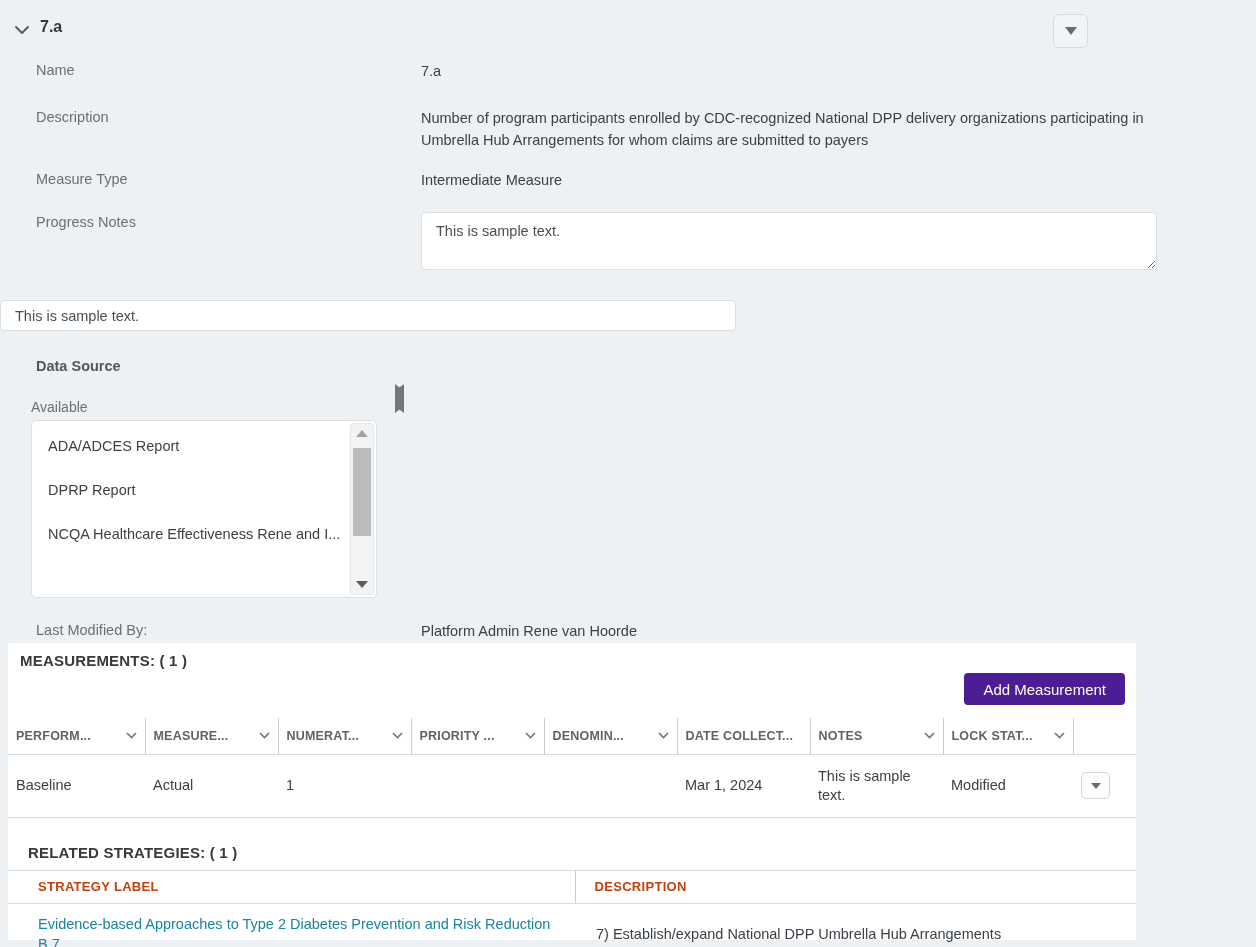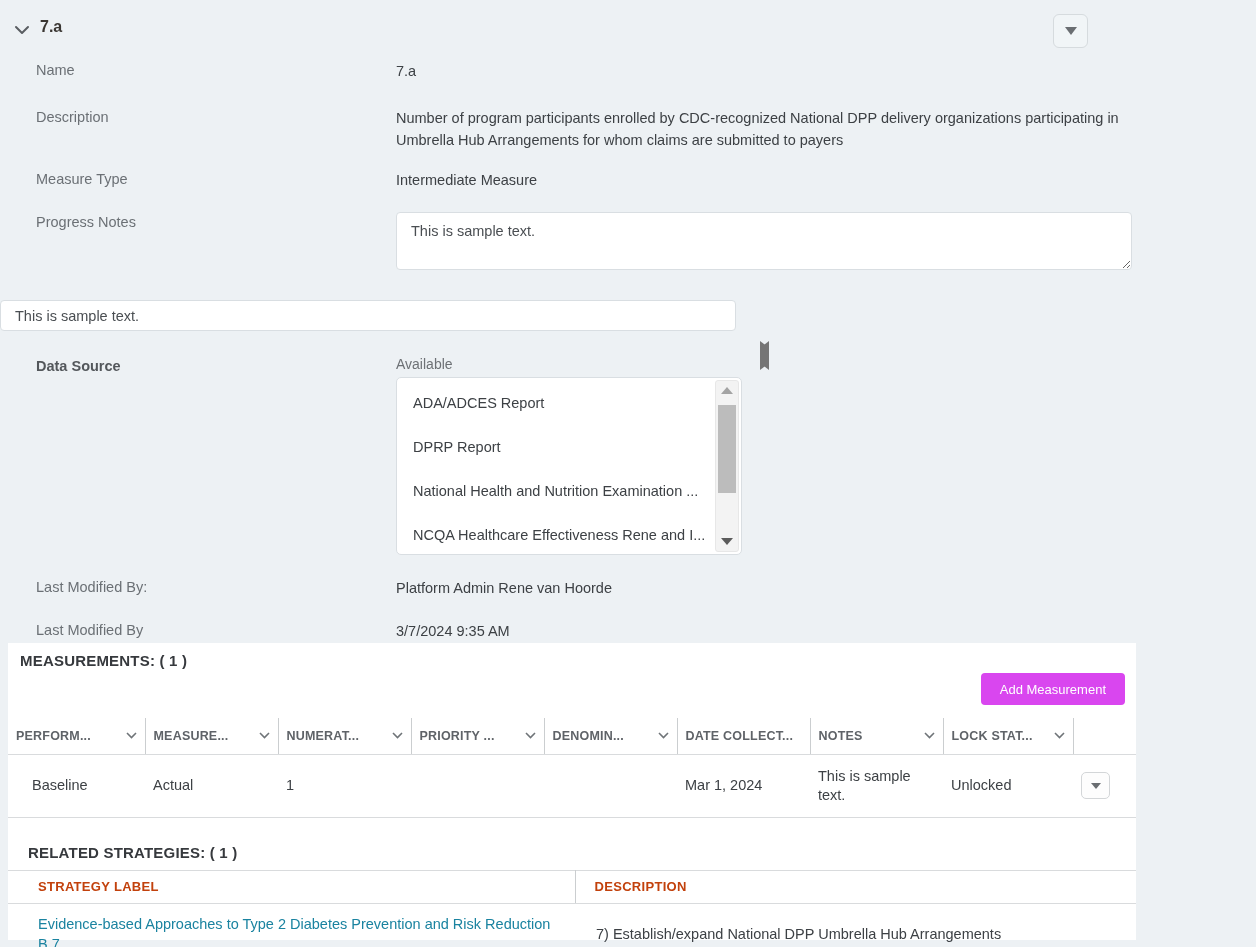--- a/index.html
+++ b/index.html
@@ -20,50 +20,50 @@
   .section-title{font-size:16px;font-weight:700;color:#3a3632;}
   .header-dd-btn{
     position:absolute;top:14px;right:16px;width:33px;height:32px;
     border:1px solid #d6dbde;border-radius:6px;background:#f1f5f7;
     display:flex;align-items:center;justify-content:center;cursor:pointer;
   }
   .tri-down{width:0;height:0;border-left:6px solid transparent;border-right:6px solid transparent;border-top:8px solid #6a6e72;}
 
   
   .form-area{position:absolute;top:55px;left:0;width:1256px;}
-  .form-row{display:flex;align-items:flex-start;}
+  .form-row{display:flex;align-items:flex-start;gap:25px;}
   .form-label{width:396px;box-sizing:border-box;padding-left:36px;flex-shrink:0;color:#6b7075;font-size:14.5px;padding-top:2px;}
   .form-label.bold{color:#53575b;font-weight:700;}
   .form-value{width:736px;line-height:22px;color:#3d4145;}
 
   .row-name{margin-top:5px;}
   .row-desc{margin-top:25px;}
   .row-mtype{margin-top:18px;}
   .row-pnotes{margin-top:21px;}
   .row-setting{margin-top:24px;}
-  .row-dsource{margin-top:25px;}
+  .row-dsource{margin-top:25px;flex-direction:column;}
   .row-lmby{margin-top:22px;}
   .row-lmdate{margin-top:21px;}
 
   textarea.notes{
     width:736px;height:58px;box-sizing:border-box;
     border:1px solid #d9dee2;border-radius:4px;background:#fff;
     font-family:inherit;font-size:14.5px;color:#4a4e52;
     padding:9px 14px;resize:both;outline:none;line-height:19px;
   }
   input.setting{
     width:736px;height:31px;box-sizing:border-box;
     border:1px solid #d9dee2;border-radius:4px;background:#fff;
     font-family:inherit;font-size:14.5px;color:#4a4e52;
     padding:0 14px;outline:none;
   }
 
   
   .dual{display:flex;width:736px;}
-  .list-col{width:346px;}
+  .list-col{width:346px;padding-left:31px;}
   .mini-label{color:#6d7175;font-size:14px;margin-bottom:5px;line-height:16px;}
   .listbox{
     position:relative;width:346px;height:178px;box-sizing:border-box;
     background:#fff;border:1px solid #d9dee2;border-radius:5px;overflow:hidden;
   }
   .listbox .opts{padding-top:3px;}
   .list-opt{padding:11px 16px;font-size:14.5px;color:#3d4145;cursor:pointer;white-space:nowrap;overflow:hidden;}
   .scrollbar{
     position:absolute;top:2px;right:2px;bottom:2px;width:24px;
     background:#f3f3f3;border:1px solid #e7e7e7;border-radius:3px;box-sizing:border-box;
@@ -78,41 +78,41 @@
 
   
   .panel{
     position:absolute;top:643px;left:8px;width:1128px;height:297px;
     background:#ffffff;
   }
   .m-title,.rs-title{font-size:15px;font-weight:600;color:#36393d;letter-spacing:0.2px;}
   .m-title{padding:9px 14px 0 12px;}
   .add-row{display:flex;justify-content:flex-end;padding:4px 11px 0 0;}
   .add-btn{
-    background:#d946ef;color:#fff;border:none;border-radius:4px;
-    font-family:inherit;font-size:13px;padding:7px 19px;height:32px;cursor:pointer;
+    background:#4c1d95;color:#fff;border:none;border-radius:4px;
+    font-family:inherit;font-size:15px;padding:7px 19px;height:32px;cursor:pointer;
   }
 
   table.mtable{border-collapse:collapse;table-layout:fixed;width:1128px;margin-top:13px;}
   table.mtable th{
     height:36px;box-sizing:border-box;padding:0 8px;
     border-bottom:1px solid #d9dbdd;border-right:1px solid #cbced0;
     font-size:12.5px;color:#5f6368;font-weight:700;text-align:left;letter-spacing:0.2px;
     cursor:pointer;
   }
   table.mtable th:last-child{border-right:none;}
   table.mtable th:first-child{}
   .th-inner{display:flex;align-items:center;justify-content:space-between;gap:4px;}
   .th-inner .lbl{white-space:nowrap;overflow:hidden;}
   .sort-chev{flex-shrink:0;}
   table.mtable td{
     padding:12px 8px;font-size:14.5px;color:#3d4145;line-height:19px;
     border-bottom:1px solid #d9dbdd;vertical-align:middle;
   }
-  table.mtable td:first-child{padding-left:24px;}
+  table.mtable td:first-child{padding-left:8px;}
   .row-dd-btn{
     width:27px;height:25px;border:1px solid #d3d6d8;border-radius:5px;background:#fdfdfd;
     display:flex;align-items:center;justify-content:center;cursor:pointer;
   }
   .row-dd-btn .tri{width:0;height:0;border-left:5px solid transparent;border-right:5px solid transparent;border-top:6px solid #6a6e72;}
 
   .rs-title{padding:26px 0 0 20px;}
   table.rstable{border-collapse:collapse;table-layout:fixed;width:1128px;margin-top:9px;}
   table.rstable th{
     height:33px;box-sizing:border-box;text-align:left;
@@ -179,21 +179,20 @@
     <div class="form-row row-dsource">
       <div class="form-label bold">Data Source</div>
       <div class="form-value">
         <div class="dual">
           <div class="list-col">
             <div class="mini-label">Available</div>
             <div class="listbox">
               <div class="opts">
                 <div class="list-opt">ADA/ADCES Report</div>
                 <div class="list-opt">DPRP Report</div>
-                <div class="list-opt">National Health and Nutrition Examination ...</div>
                 <div class="list-opt">NCQA Healthcare Effectiveness Rene and I...</div>
               </div>
               <div class="scrollbar">
                 <div class="sb-up"></div>
                 <div class="sb-thumb"></div>
                 <div class="sb-down"></div>
               </div>
             </div>
           </div>
           <div class="arrows-col">
@@ -304,21 +303,21 @@
       </thead>
       <tbody>
         <tr>
           <td>Baseline</td>
           <td>Actual</td>
           <td>1</td>
           <td></td>
           <td></td>
           <td>Mar 1, 2024</td>
           <td>This is sample text.</td>
-          <td>Unlocked</td>
+          <td>Modified</td>
           <td>
             <div class="row-dd-btn">
               <span class="tri"></span>
             </div>
           </td>
         </tr>
       </tbody>
     </table>
 
     <div class="rs-title">RELATED STRATEGIES: ( 1 )</div>

